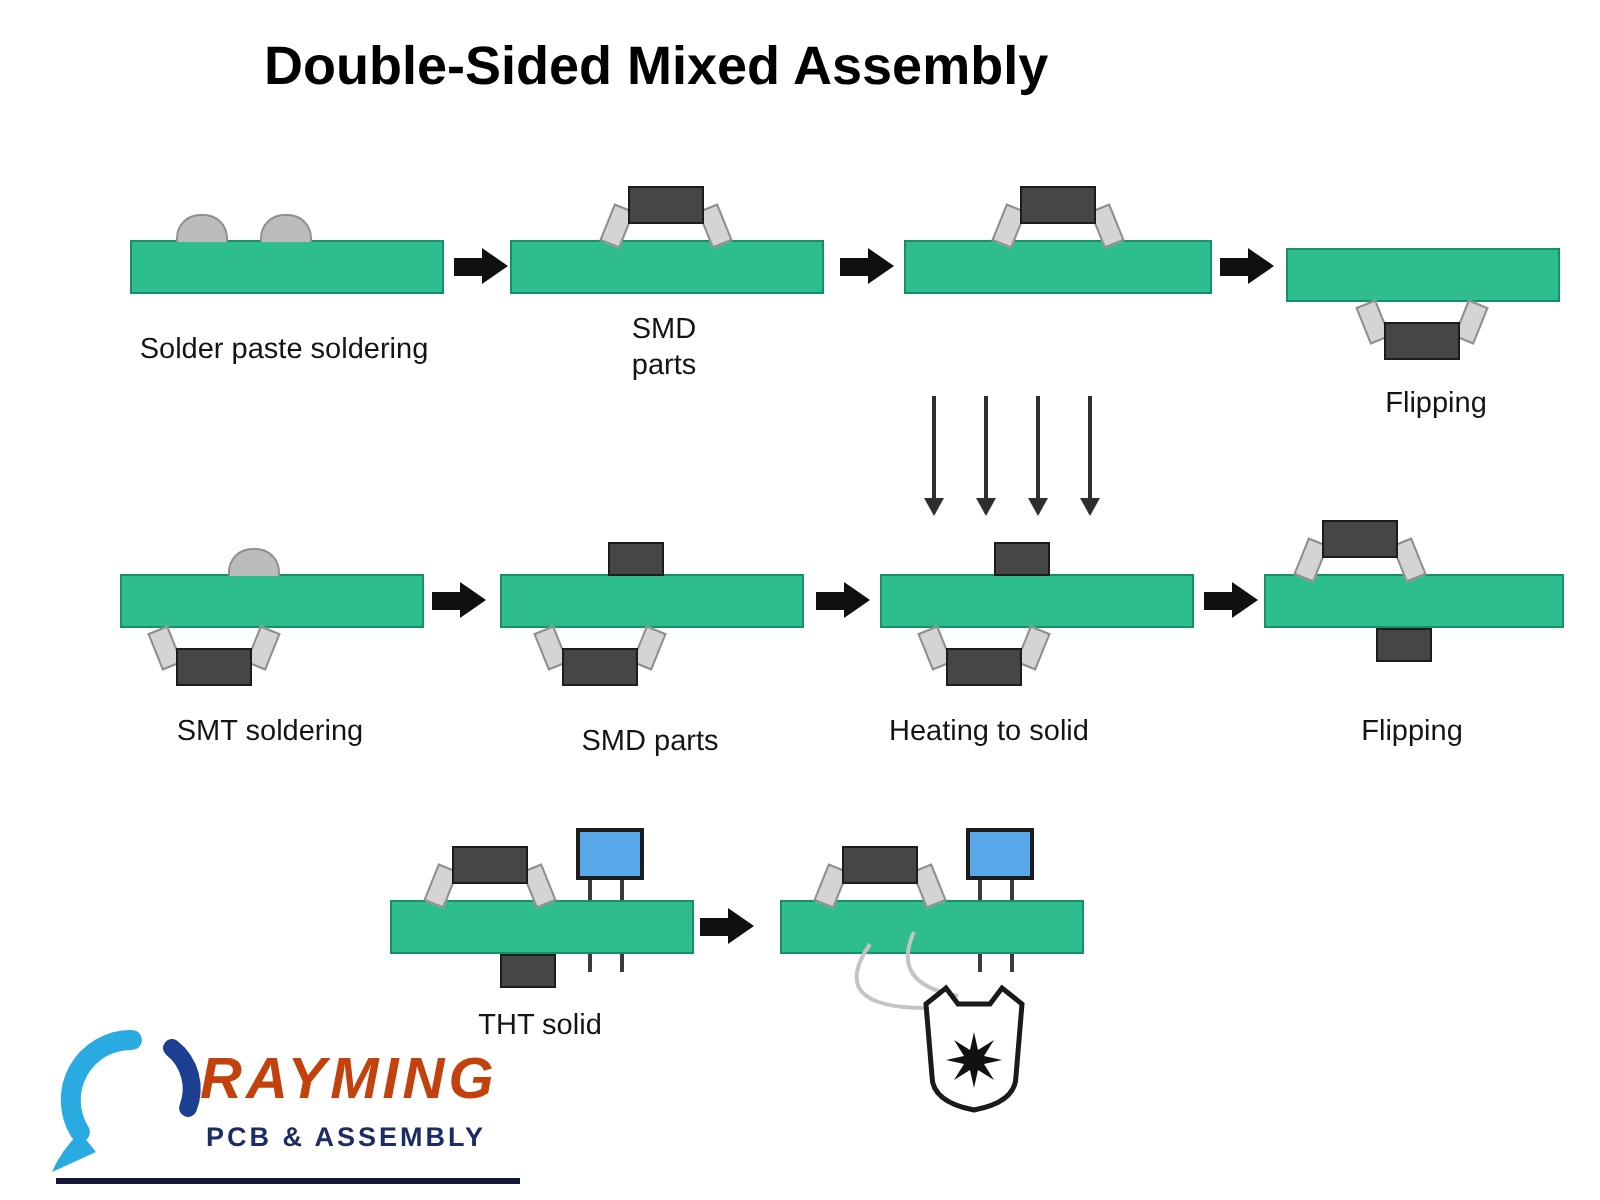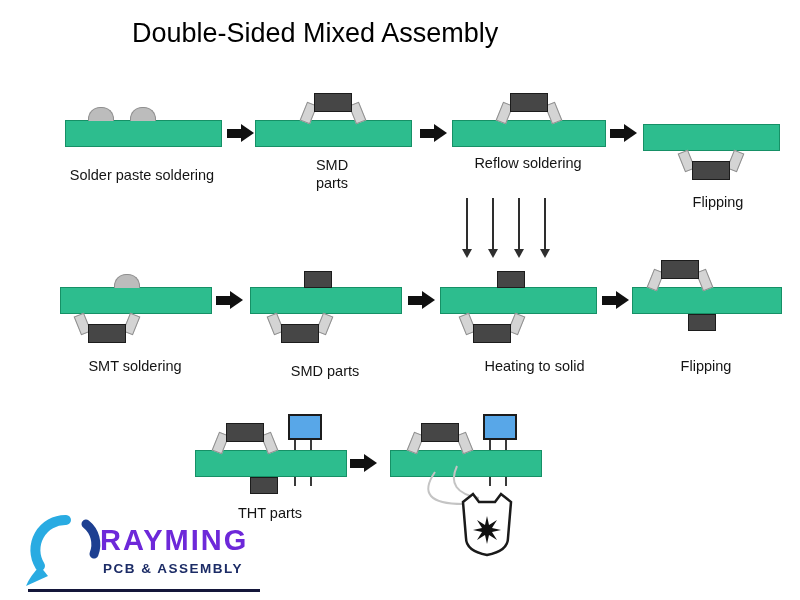--- a/index.html
+++ b/index.html
@@ -1,40 +1,40 @@
 <!DOCTYPE html>
 <html><head>
 <meta charset="utf-8">
 <style>
   html,body{margin:0;padding:0;background:#fff;}
   #canvas{position:relative;width:800px;height:600px;background:#ffffff;overflow:hidden;
           font-family:"Liberation Sans",sans-serif;}
-  .title{position:absolute;left:132px;top:18px;font-size:27px;font-weight:400;color:#000;z-index:6;}
+  .title{position:absolute;left:132px;top:18px;font-size:27px;font-weight:700;color:#000;z-index:6;}
 
   .board{position:absolute;height:25px;background:#2dbd8e;border:1px solid #169066;z-index:2;}
   .blob{position:absolute;width:24px;height:13px;background:#bcbcbc;border:1px solid #8f8f8f;
         border-bottom:none;border-radius:12px 12px 0 0;z-index:3;}
   .smd-body{position:absolute;width:36px;height:17px;background:#464646;border:1px solid #1c1c1c;z-index:4;}
   .smd-leg{position:absolute;width:9px;height:18px;background:#d4d4d4;border:1px solid #8f8f8f;z-index:3;}
   .rot-l{transform:rotate(22deg);}
   .rot-r{transform:rotate(-22deg);}
   .chip{position:absolute;width:26px;height:15px;background:#464646;border:1px solid #1c1c1c;z-index:3;}
   .tht-body{position:absolute;width:30px;height:22px;background:#58a7e8;border:2px solid #1c1c1c;z-index:4;}
   .tht-leg{position:absolute;width:2px;height:50px;background:#3a3a3a;z-index:1;}
   .heat-arrow{position:absolute;width:2px;height:56px;background:#2e2e2e;z-index:1;}
   .heat-arrow::after{content:"";position:absolute;left:-4px;bottom:-9px;
         border:5px solid transparent;border-top:9px solid #2e2e2e;}
   .flow-arrow{position:absolute;display:flex;align-items:center;z-index:2;}
   .fa-body{width:14px;height:9px;background:#101010;}
   .fa-head{width:0;height:0;border-top:9px solid transparent;border-bottom:9px solid transparent;
         border-left:13px solid #101010;}
   .lbl{position:absolute;font-size:14.5px;color:#141414;text-align:center;line-height:1.25;z-index:5;}
   .pot-svg{position:absolute;z-index:2;}
-  .brand{position:absolute;left:100px;top:524px;font-size:29px;font-weight:700;color:#6d28d9;
-        letter-spacing:2px;z-index:5;}
+  .brand{position:absolute;left:100px;top:524px;font-size:29px;font-weight:700;color:#c2410c;
+        letter-spacing:2px;z-index:5;font-style:italic;}
   .tagline{position:absolute;left:103px;top:561px;font-size:13.5px;font-weight:700;color:#1c2c66;
         letter-spacing:1.5px;z-index:5;}
   .logo-rule{position:absolute;left:28px;top:589px;width:232px;height:3px;background:#14163a;z-index:5;}
   .swoosh{position:absolute;left:26px;top:512px;z-index:5;}
 </style>
 </head>
 <body>
 
 <div id="canvas">
 
@@ -58,21 +58,20 @@
 
   <div class="flow-arrow" style="left:420px;top:124px">
       <div class="fa-body"></div>
       <div class="fa-head"></div>
     </div>
 
   <div class="board" style="left:452px;top:120px;width:152px"></div>
   <div class="smd-leg rot-l" style="left:499px;top:103px"></div>
   <div class="smd-leg rot-r" style="left:548px;top:103px"></div>
   <div class="smd-body" style="left:510px;top:93px"></div>
-  <div class="lbl" style="left:452px;top:154px;width:152px">Reflow soldering</div>
 
   <div class="flow-arrow" style="left:610px;top:124px">
       <div class="fa-body"></div>
       <div class="fa-head"></div>
     </div>
 
   <div class="board" style="left:643px;top:124px;width:135px"></div>
   <div class="smd-leg rot-r" style="left:681px;top:151px"></div>
   <div class="smd-leg rot-l" style="left:730px;top:151px"></div>
   <div class="smd-body" style="left:692px;top:161px"></div>
@@ -104,21 +103,21 @@
 
   <div class="board" style="left:440px;top:287px;width:155px"></div>
   <div class="heat-arrow" style="left:466px;top:198px"></div>
   <div class="heat-arrow" style="left:492px;top:198px"></div>
   <div class="heat-arrow" style="left:518px;top:198px"></div>
   <div class="heat-arrow" style="left:544px;top:198px"></div>
   <div class="chip" style="left:497px;top:271px"></div>
   <div class="smd-leg rot-r" style="left:462px;top:314px"></div>
   <div class="smd-leg rot-l" style="left:511px;top:314px"></div>
   <div class="smd-body" style="left:473px;top:324px"></div>
-  <div class="lbl" style="left:457px;top:357px;width:155px">Heating to solid</div>
+  <div class="lbl" style="left:417px;top:357px;width:155px">Heating to solid</div>
 
   <div class="flow-arrow" style="left:602px;top:291px">
       <div class="fa-body"></div>
       <div class="fa-head"></div>
     </div>
 
   <div class="board" style="left:632px;top:287px;width:148px"></div>
   <div class="smd-leg rot-l" style="left:650px;top:270px"></div>
   <div class="smd-leg rot-r" style="left:699px;top:270px"></div>
   <div class="smd-body" style="left:661px;top:260px"></div>
@@ -126,21 +125,21 @@
   <div class="lbl" style="left:656px;top:357px;width:100px">Flipping</div>
 
   <div class="board" style="left:195px;top:450px;width:150px"></div>
   <div class="smd-leg rot-l" style="left:215px;top:433px"></div>
   <div class="smd-leg rot-r" style="left:264px;top:433px"></div>
   <div class="smd-body" style="left:226px;top:423px"></div>
   <div class="tht-leg" style="left:294px;top:436px"></div>
   <div class="tht-leg" style="left:310px;top:436px"></div>
   <div class="tht-body" style="left:288px;top:414px"></div>
   <div class="chip" style="left:250px;top:477px"></div>
-  <div class="lbl" style="left:195px;top:504px;width:150px">THT parts</div>
+  <div class="lbl" style="left:195px;top:504px;width:150px">THT solid</div>
 
   <div class="flow-arrow" style="left:350px;top:454px">
       <div class="fa-body"></div>
       <div class="fa-head"></div>
     </div>
 
   <div class="board" style="left:390px;top:450px;width:150px"></div>
   <div class="smd-leg rot-l" style="left:410px;top:433px"></div>
   <div class="smd-leg rot-r" style="left:459px;top:433px"></div>
   <div class="smd-body" style="left:421px;top:423px"></div>

